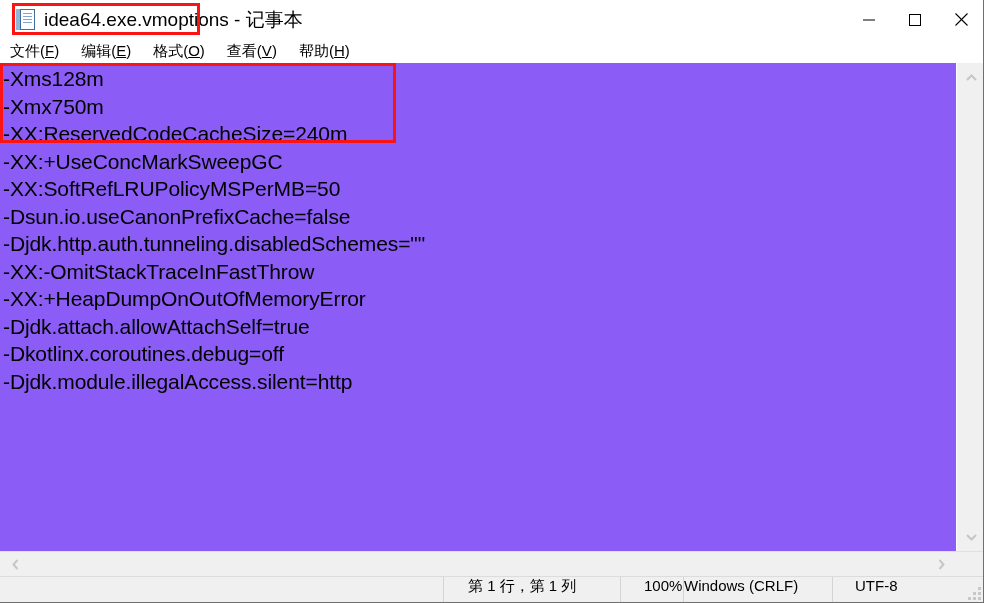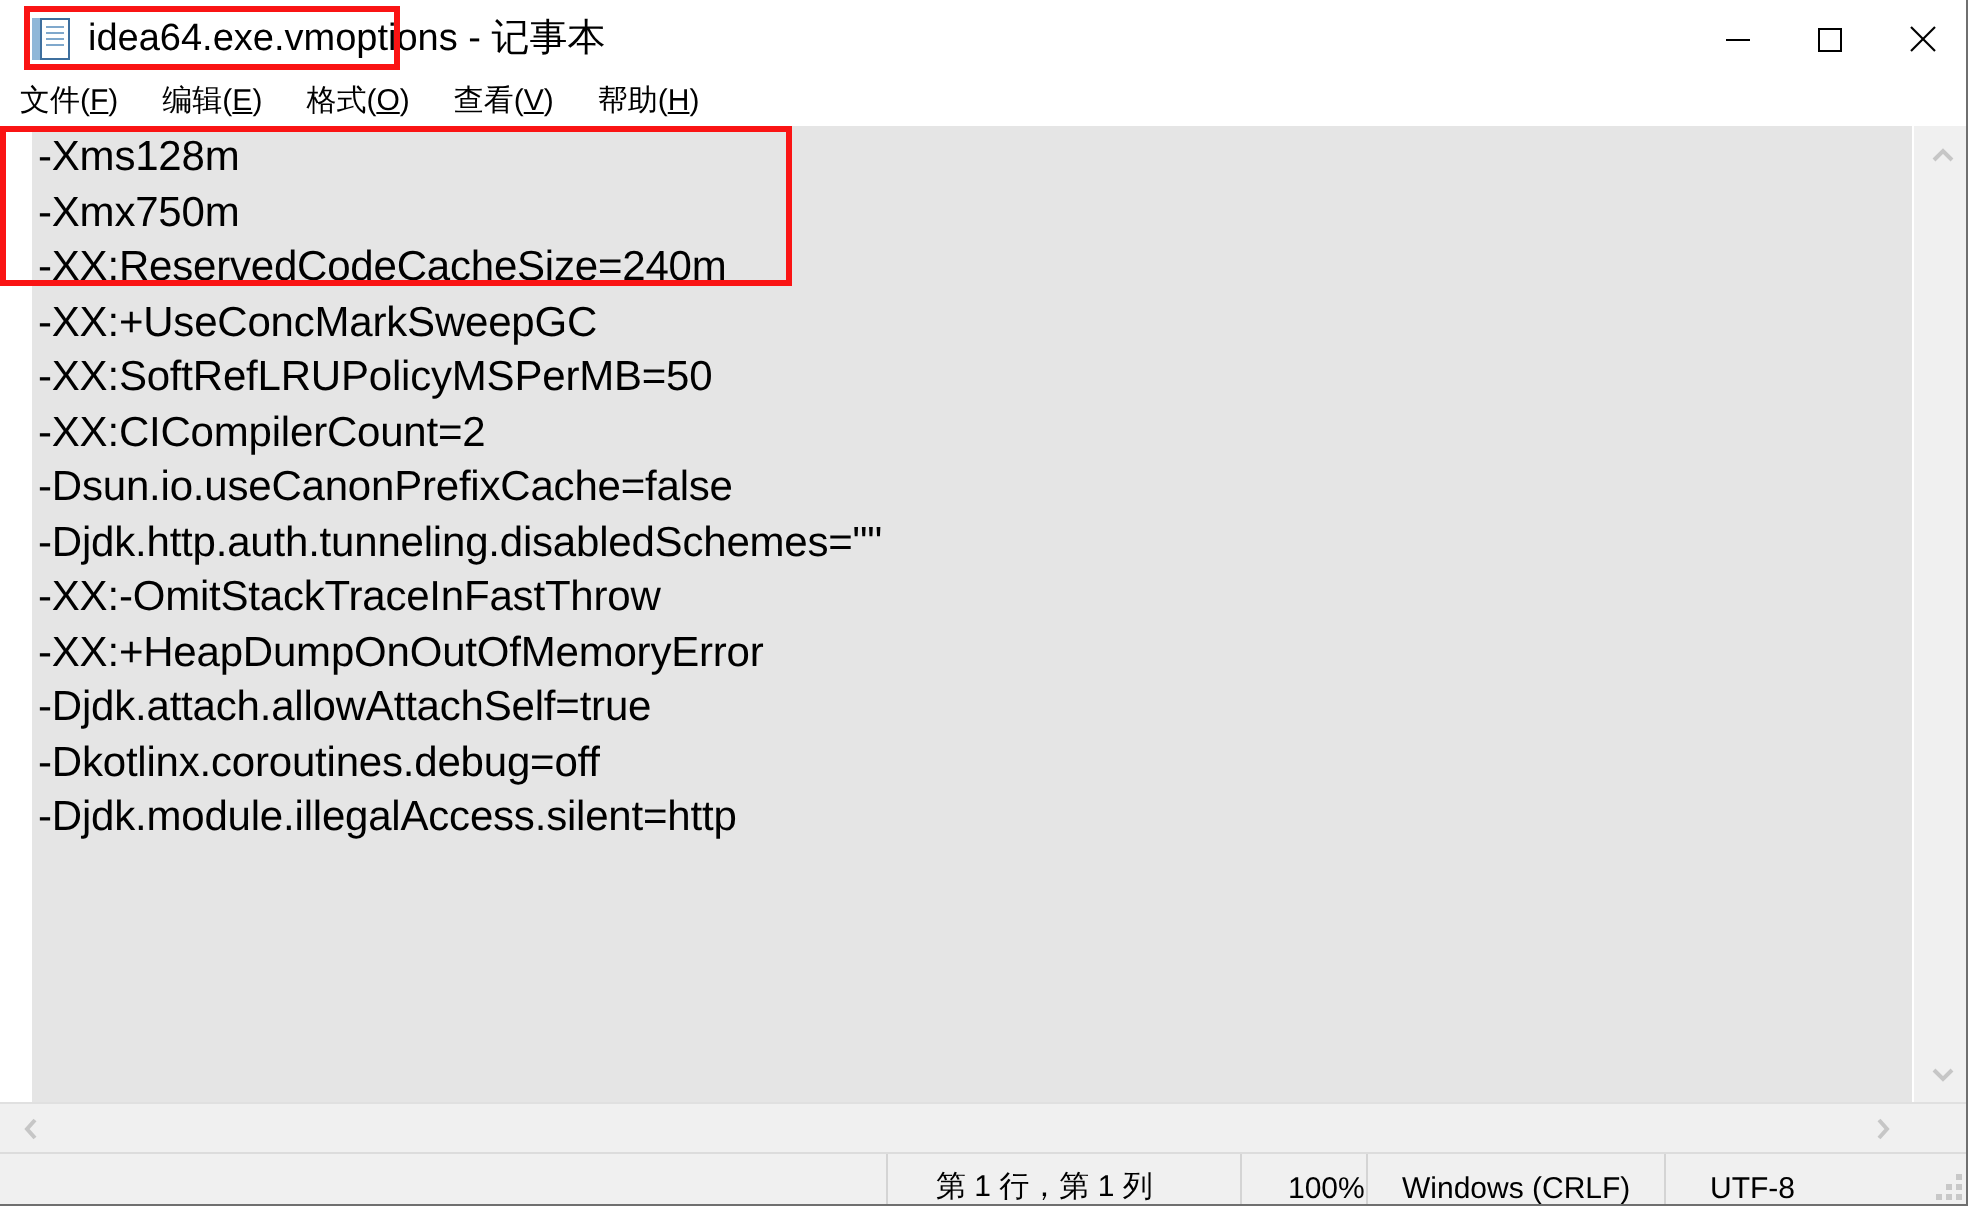--- a/index.html
+++ b/index.html
@@ -126,24 +126,24 @@
   #editor-frame {
     position: absolute;
     left: 0; top: 63px;
     width: 984px;
     height: 488px;
     background: #ffffff;
     box-sizing: border-box;
   }
   #textarea {
     position: absolute;
-    left: 16px; top: 0;
+    left: 0; top: 0;
     width: 956px;
     height: 488px;
-    background: #e5e5e5;
+    background: #8b5cf6;
     overflow: hidden;
     box-sizing: border-box;
     padding: 2px 0 0 3px;
   }
   .code-line {
     font-size: 21px;
     line-height: 27.5px;
     color: #000000;
     white-space: pre;
     font-family: "Liberation Sans", "DejaVu Sans", sans-serif;
@@ -202,31 +202,31 @@
     height: 27px;
     background: #f0f0f0;
     border-top: 1px solid #dcdcdc;
     box-sizing: border-box;
     display: flex;
     align-items: stretch;
   }
   #status-spacer { flex: 1 1 auto; }
   .status-cell {
     display: flex;
-    align-items: flex-end;
+    align-items: flex-start;
     border-left: 1px solid #d4d4d4;
     font-size: 15px;
     color: #000000;
     white-space: nowrap;
     box-sizing: border-box;
   }
   .status-cell span { display: inline-block; }
   #cell-lineinfo { width: 177px; padding-left: 24px; }
   #cell-zoom     { width: 63px;  padding-left: 23px; }
-  #cell-eol      { width: 149px; padding-left: 17px; }
+  #cell-eol      { width: 149px; }
   #cell-encoding { width: 152px; padding-left: 22px; }
 
   #resize-grip {
     position: absolute;
     right: 3px;
     bottom: 3px;
     width: 13px;
     height: 13px;
   }
   #resize-grip i {
@@ -310,21 +310,20 @@
   </div>
 
   <div id="editor-frame">
 
     <div id="textarea">
       <div class="code-line">-Xms128m</div>
       <div class="code-line">-Xmx750m</div>
       <div class="code-line">-XX:ReservedCodeCacheSize=240m</div>
       <div class="code-line">-XX:+UseConcMarkSweepGC</div>
       <div class="code-line">-XX:SoftRefLRUPolicyMSPerMB=50</div>
-      <div class="code-line">-XX:CICompilerCount=2</div>
       <div class="code-line">-Dsun.io.useCanonPrefixCache=false</div>
       <div class="code-line">-Djdk.http.auth.tunneling.disabledSchemes=""</div>
       <div class="code-line">-XX:-OmitStackTraceInFastThrow</div>
       <div class="code-line">-XX:+HeapDumpOnOutOfMemoryError</div>
       <div class="code-line">-Djdk.attach.allowAttachSelf=true</div>
       <div class="code-line">-Dkotlinx.coroutines.debug=off</div>
       <div class="code-line">-Djdk.module.illegalAccess.silent=http</div>
     </div>
 
     <div id="vscroll">

